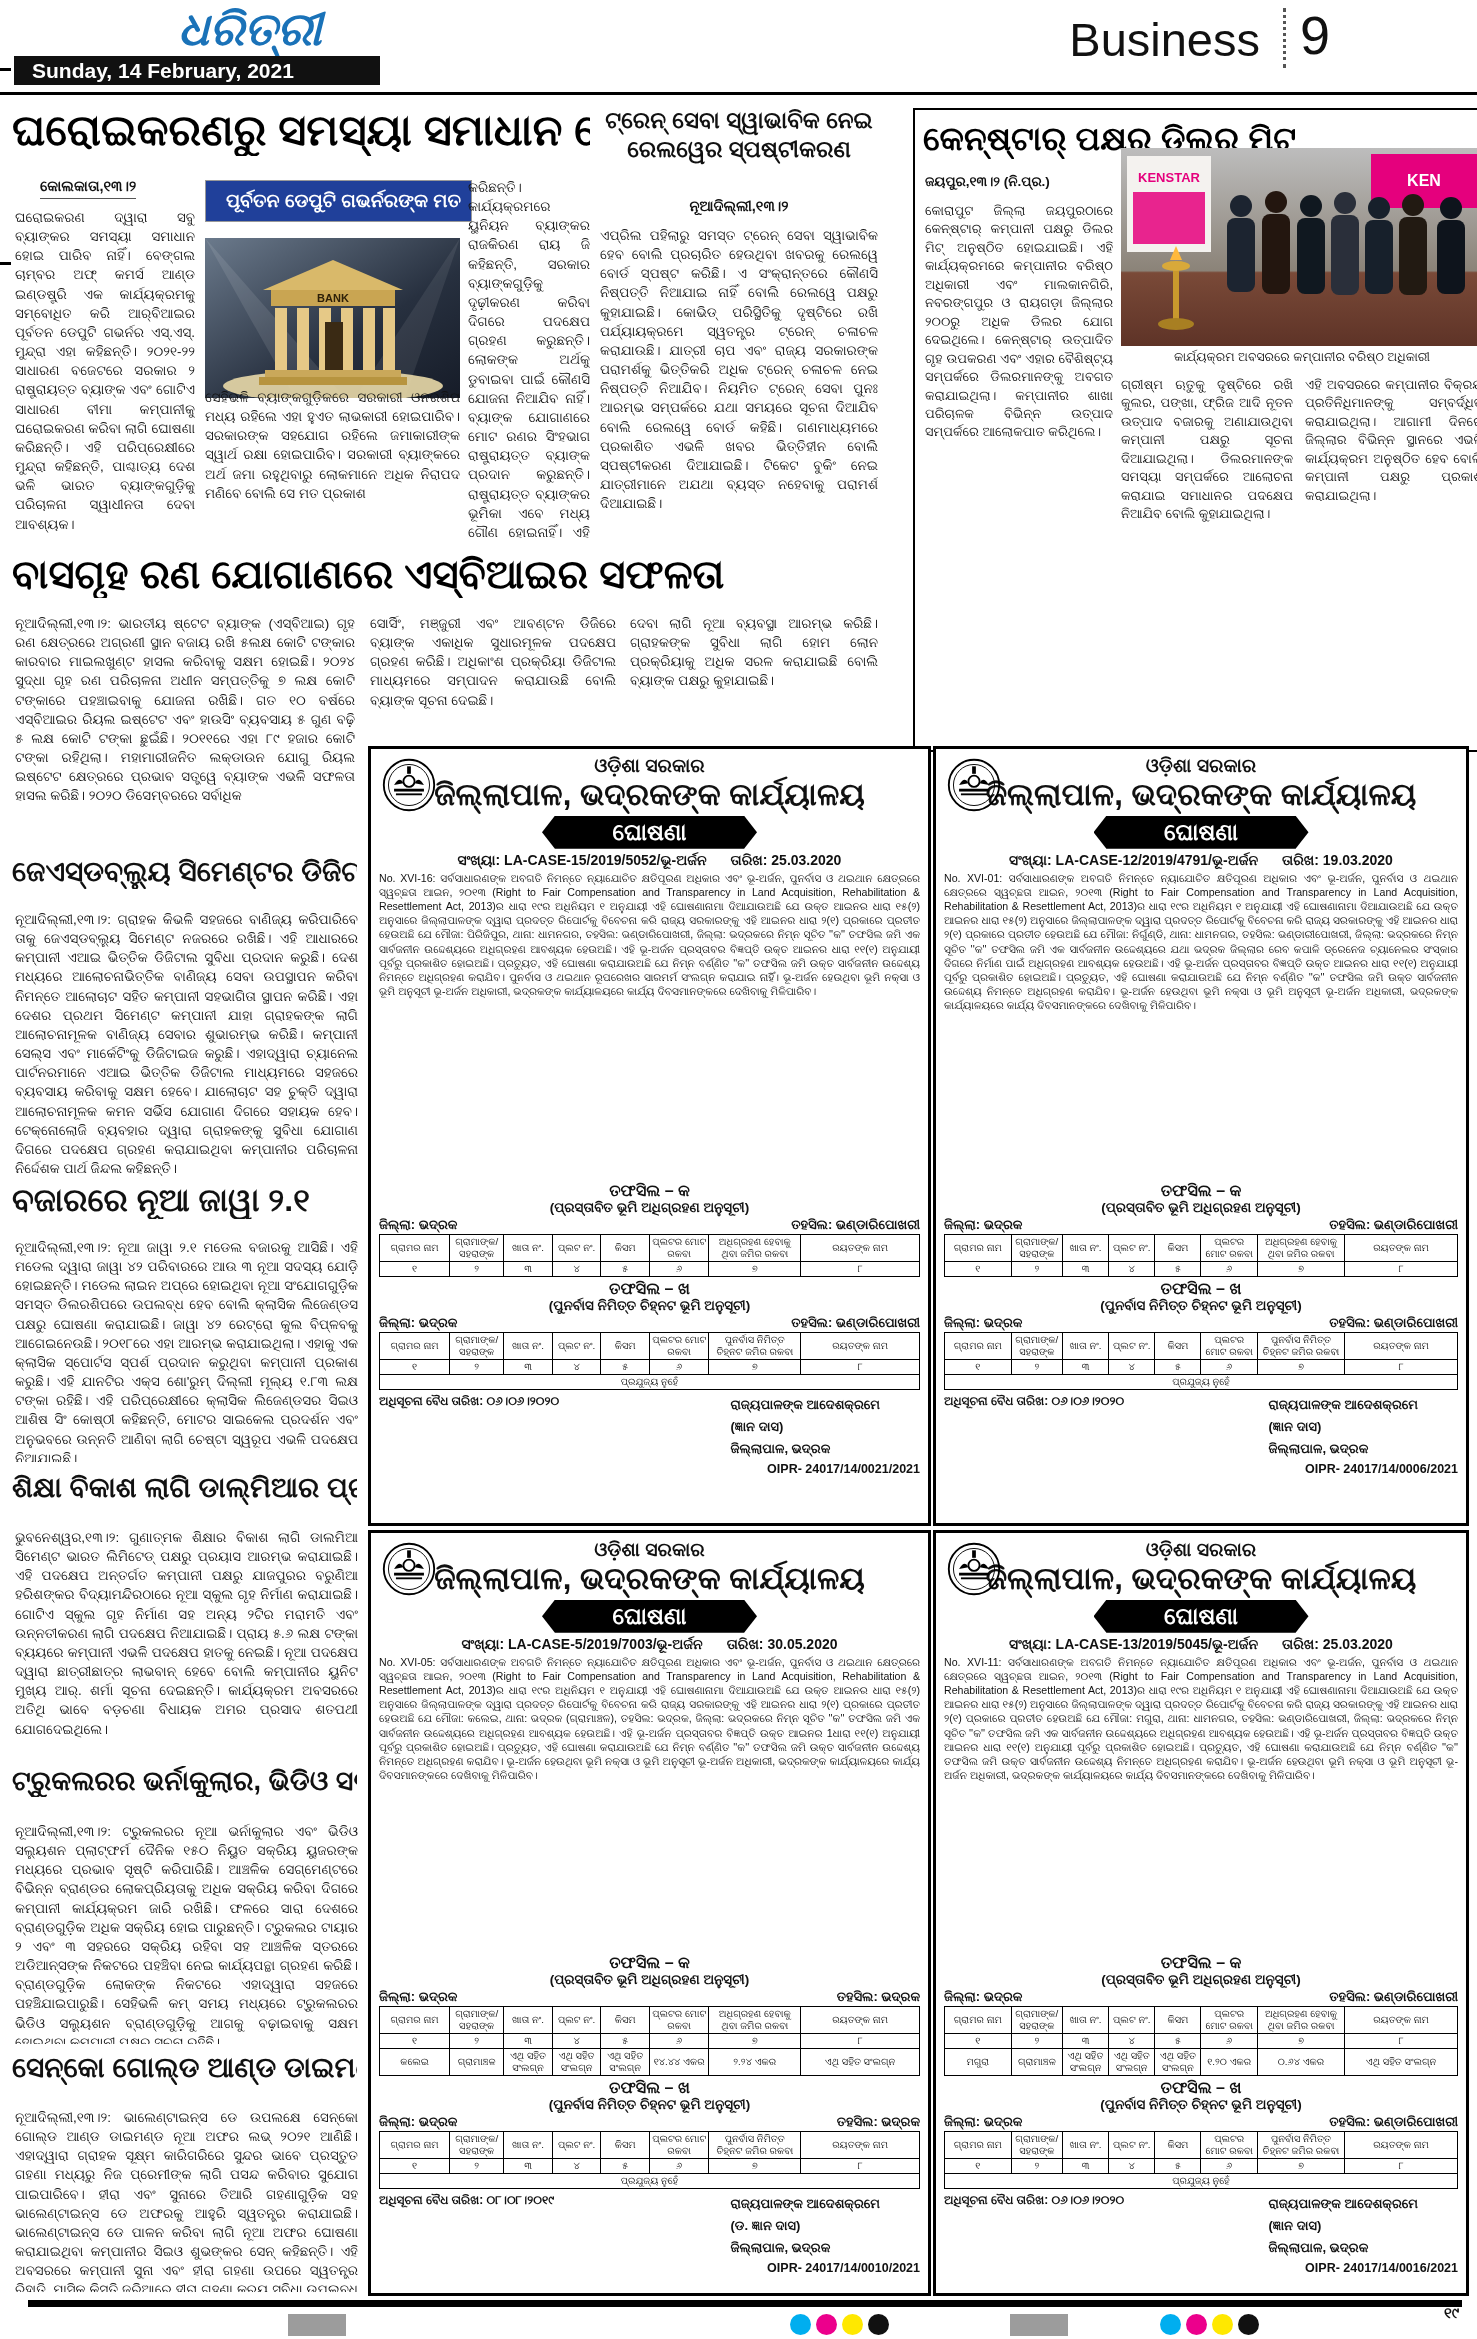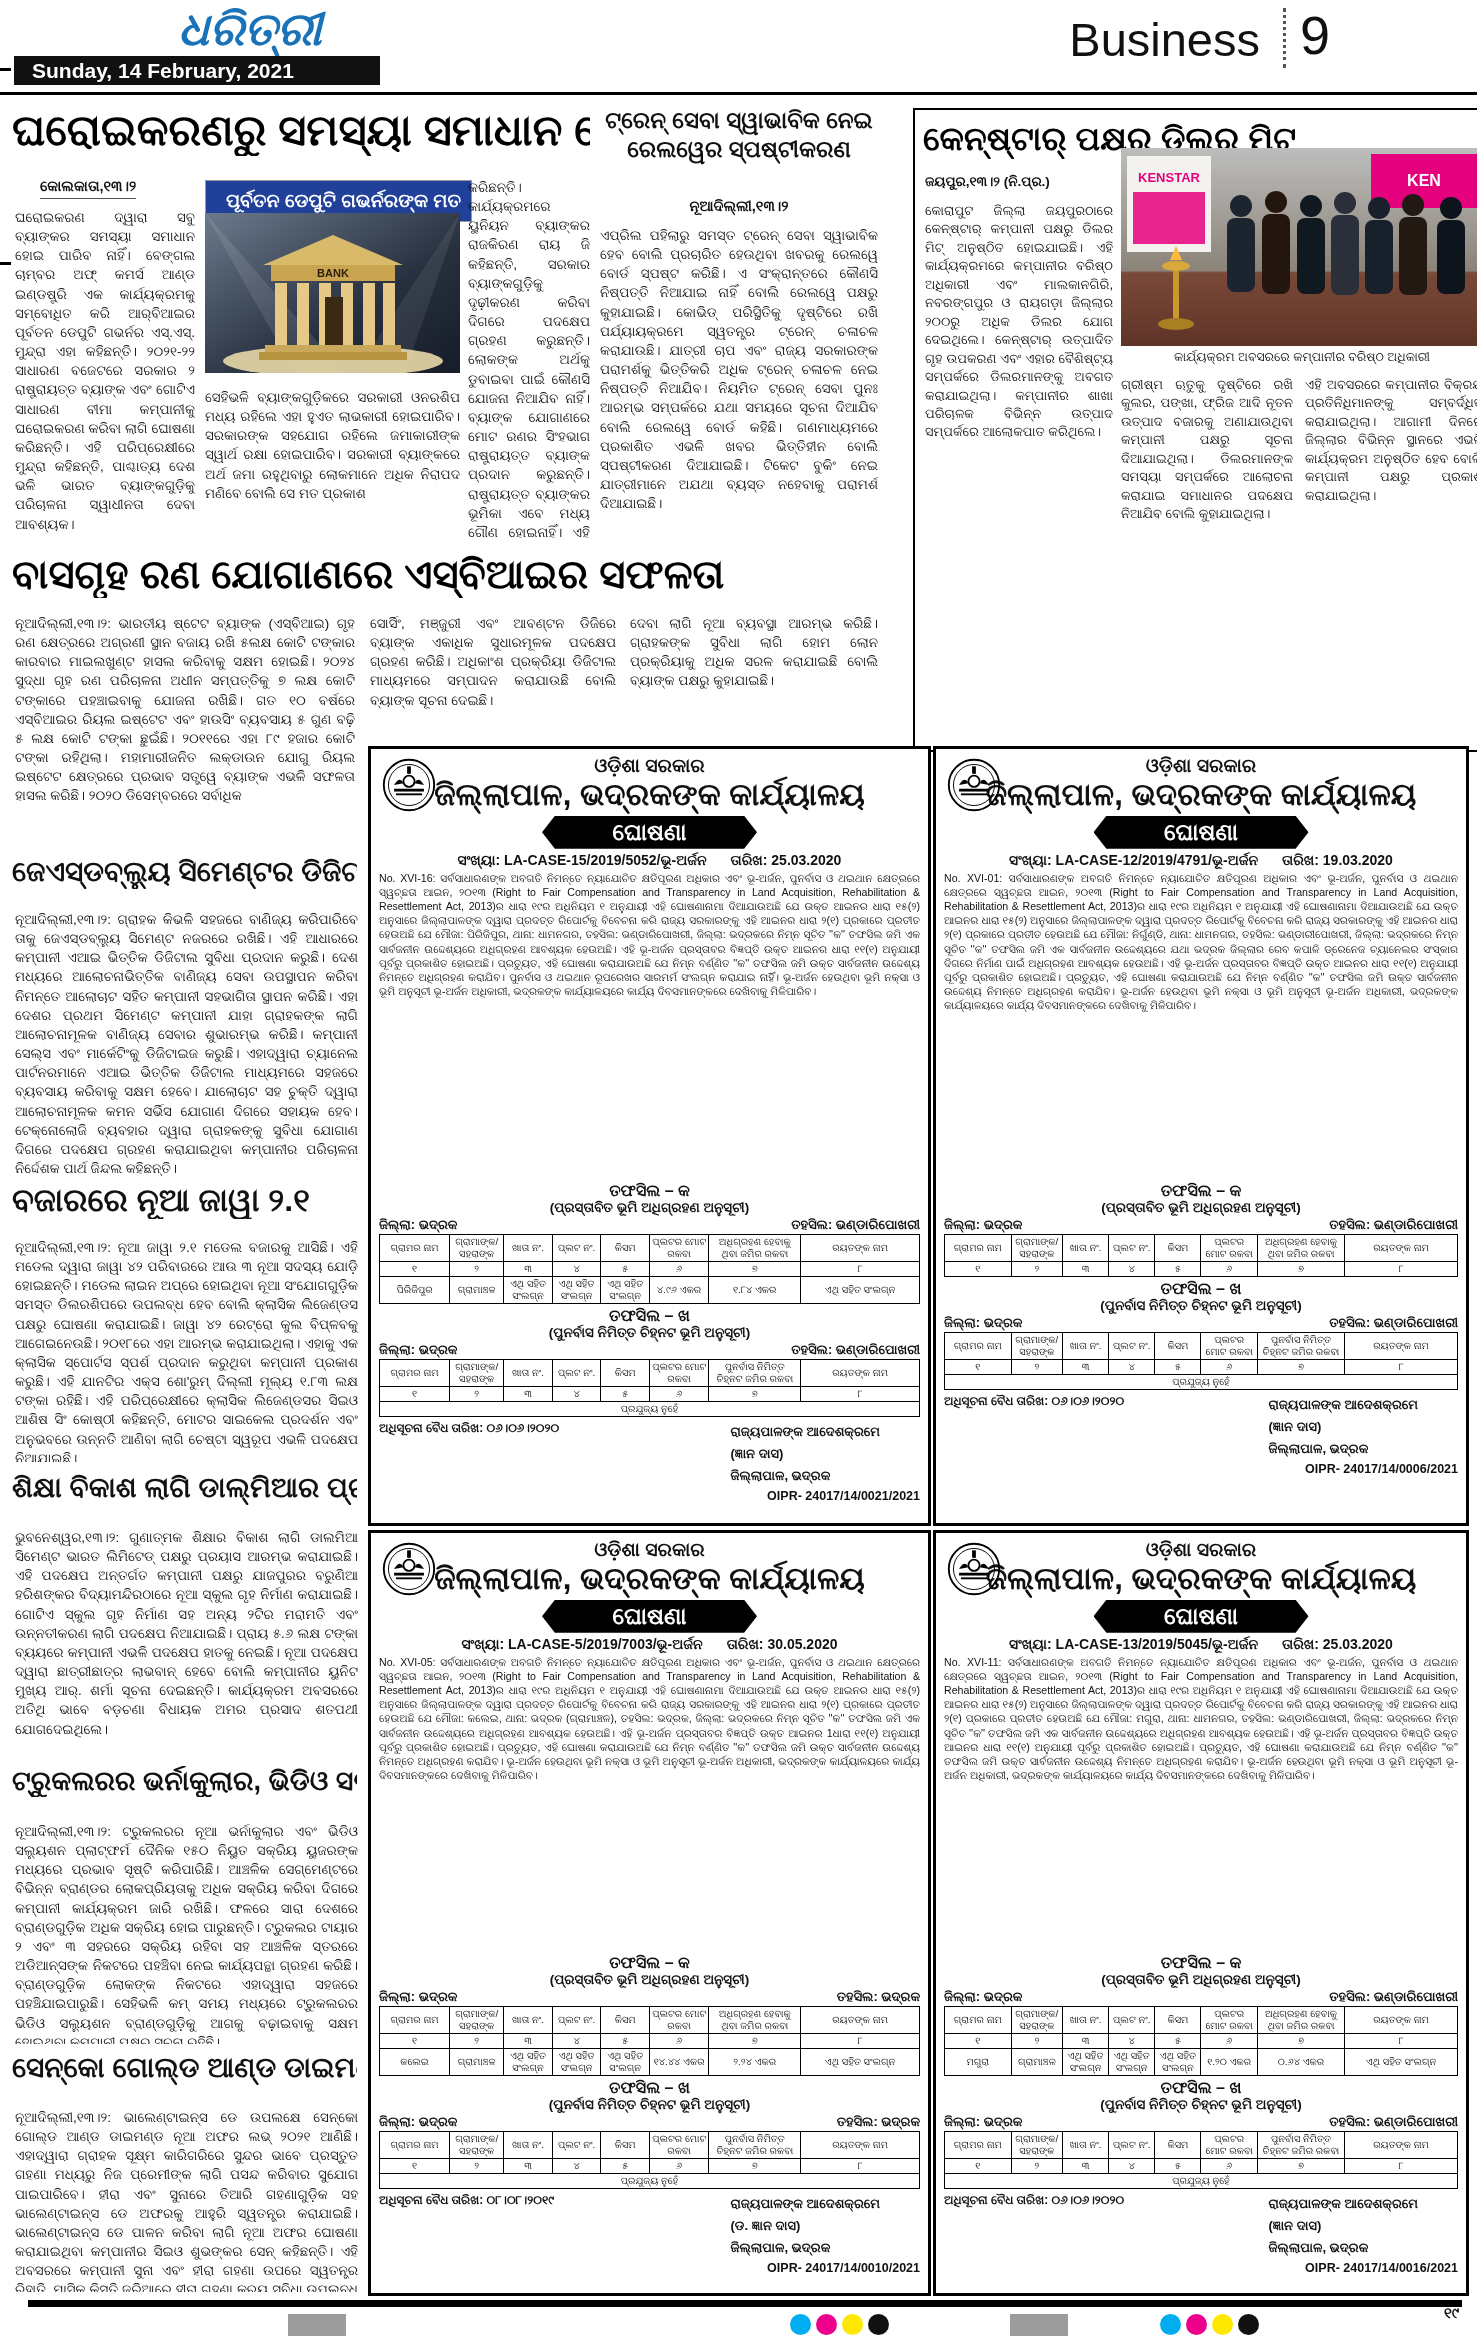--- a/index.html
+++ b/index.html
@@ -63,21 +63,21 @@
   <div class="dotsep abs" style="left:1283px;top:8px;height:60px;"></div>
   <div class="pagenum abs" style="left:1300px;top:4px;">9</div>
   <div class="toprule abs" style="left:0px;top:92px;width:1477px;"></div>
   <div class="tick" style="top:68px;"></div>
   <div class="tick" style="top:262px;"></div>
 
   <div class="h1o abs" style="left:12px;top:106px;width:578px;font-size:43px;">ଘରୋଇକରଣରୁ ସମସ୍ୟା ସମାଧାନ ହେବନି</div>
   <div class="dl abs" style="left:40px;top:178px;border-bottom:1px solid #555;padding-bottom:3px;">କୋଲକାତା,୧୩।୨</div>
   <div class="bd abs" style="left:15px;top:208px;width:180px;height:338px;">ଘରୋଇକରଣ ଦ୍ୱାରା ସବୁ ବ୍ୟାଙ୍କର ସମସ୍ୟା ସମାଧାନ ହୋଇ ପାରିବ ନାହିଁ। ବେଙ୍ଗଲ ଚାମ୍ବର ଅଫ୍ କମର୍ସ ଆଣ୍ଡ ଇଣ୍ଡଷ୍ଟ୍ରି ଏକ କାର୍ଯ୍ୟକ୍ରମକୁ ସମ୍ବୋଧିତ କରି ଆର୍‌ବିଆଇର ପୂର୍ବତନ ଡେପୁଟି ଗଭର୍ନର ଏସ୍.ଏସ୍. ମୁନ୍ଦ୍ରା ଏହା କହିଛନ୍ତି। ୨୦୨୧-୨୨ ସାଧାରଣ ବଜେଟରେ ସରକାର ୨ ରାଷ୍ଟ୍ରାୟତ୍ତ ବ୍ୟାଙ୍କ ଏବଂ ଗୋଟିଏ ସାଧାରଣ ବୀମା କମ୍ପାନୀକୁ ଘରୋଇକରଣ କରିବା ଲାଗି ଘୋଷଣା କରିଛନ୍ତି। ଏହି ପରିପ୍ରେକ୍ଷୀରେ ମୁନ୍ଦ୍ରା କହିଛନ୍ତି, ପାଶ୍ଚାତ୍ୟ ଦେଶ ଭଳି ଭାରତ ବ୍ୟାଙ୍କଗୁଡ଼ିକୁ ପରିଚାଳନା ସ୍ୱାଧୀନତା ଦେବା ଆବଶ୍ୟକ।</div>
   <div class="cap-band abs" style="left:205px;top:180px;width:255px;height:40px;padding-left:10px;">ପୂର୍ବତନ ଡେପୁଟି ଗଭର୍ନରଙ୍କ ମତ</div>
-  <div class="abs" style="left:205px;top:213px;width:237px;height:160px;">
+  <div class="abs" style="left:205px;top:238px;width:237px;height:160px;">
     <svg width="255" height="160" viewBox="0 0 255 160">
       <defs>
           <linearGradient id="bg1" x1="0" y1="0" x2="1" y2="1">
         <stop offset="0" stop-color="#6b7a8c"></stop>
             <stop offset="0.6" stop-color="#27303f"></stop>
             <stop offset="1" stop-color="#161c28"></stop>
       </linearGradient>
         </defs>
       <rect width="255" height="160" fill="url(#bg1)"></rect>
       <polygon points="0,0 90,160 140,160" fill="#ffffff" opacity="0.10"></polygon>
@@ -238,30 +238,20 @@
       <tr>
             <td>୧</td>
             <td>୨</td>
             <td>୩</td>
             <td>୪</td>
             <td>୫</td>
             <td>୬</td>
             <td>୭</td>
             <td>୮</td>
           </tr>
-      <tr>
-            <td>ପିରିଜିପୁର</td>
-            <td>ଗ୍ରାମାଞ୍ଚଳ</td>
-            <td>ଏଥି ସହିତ ସଂଲଗ୍ନ</td>
-            <td>ଏଥି ସହିତ ସଂଲଗ୍ନ</td>
-            <td>ଏଥି ସହିତ ସଂଲଗ୍ନ</td>
-            <td>୪.୯୬ ଏକର</td>
-            <td>୧.୮୪ ଏକର</td>
-            <td>ଏଥି ସହିତ ସଂଲଗ୍ନ</td>
-          </tr>
     </tbody>
       </table>
     <div class="n-sched-t">ତଫସିଲ – ଖ</div>
     <div class="n-sched-s">(ପୁନର୍ବାସ ନିମିତ୍ତ ଚିହ୍ନଟ ଭୂମି ଅନୁସୂଚୀ)</div>
     <div class="n-dt">
         <span>ଜିଲ୍ଲା: ଭଦ୍ରକ</span>
         <span>ତହସିଲ: ଭଣ୍ଡାରିପୋଖରୀ</span>
       </div>
     <table class="n-tab">
       <colgroup>

